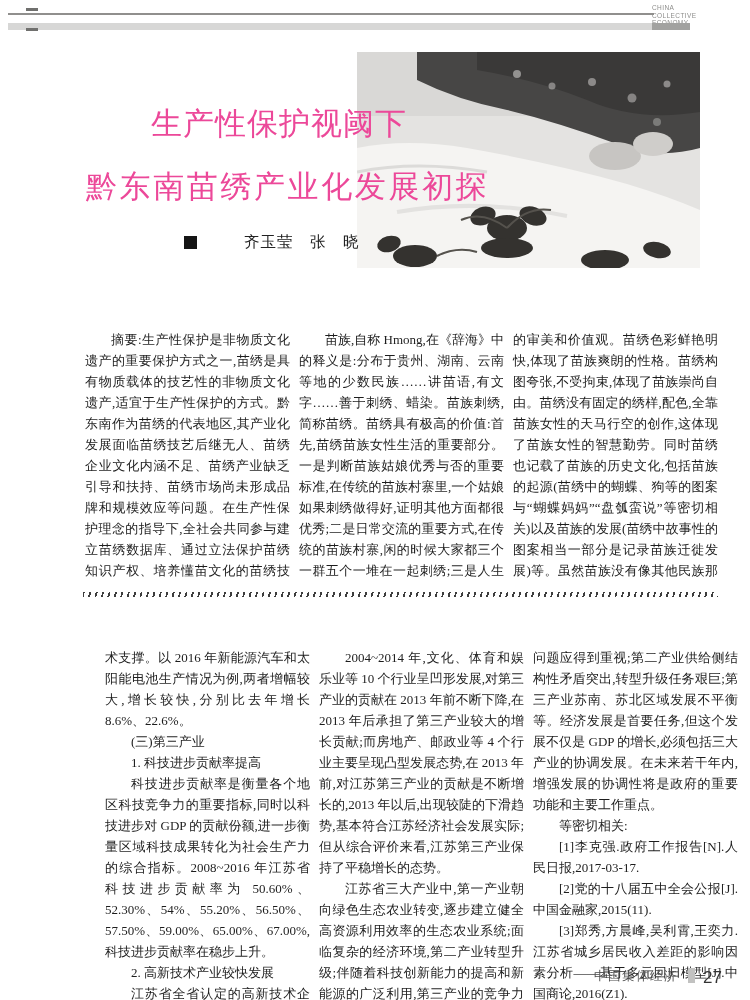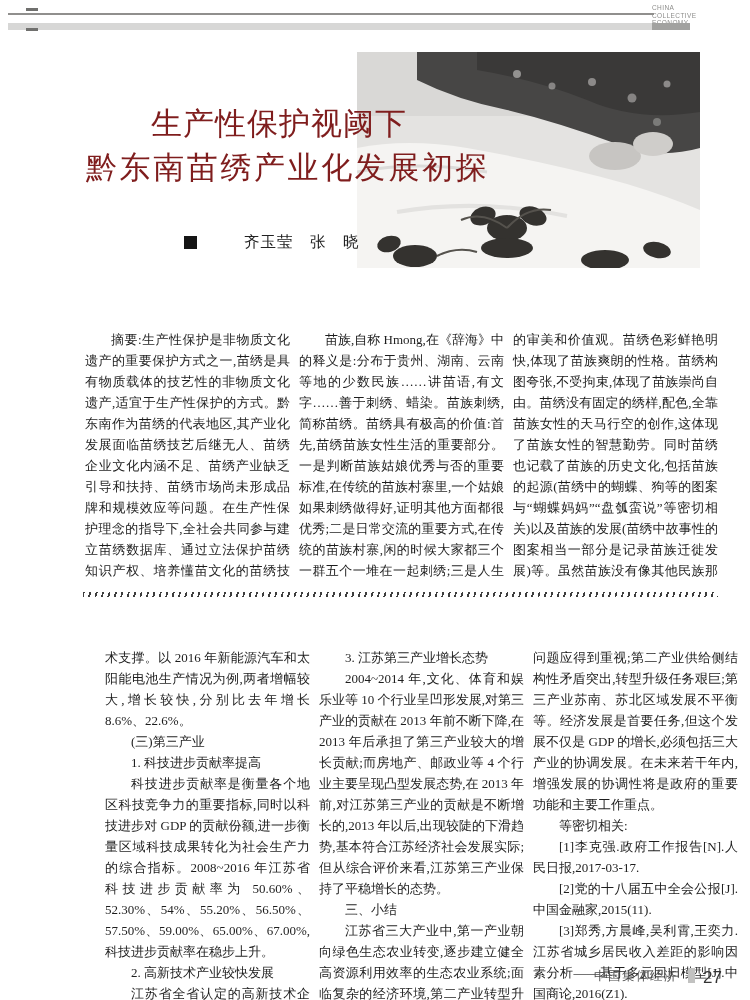--- a/index.html
+++ b/index.html
@@ -19,23 +19,23 @@
           font-size:6.5px; line-height:7.6px; color:#8d8d8b; letter-spacing:.4px; }
   .gray-bar { left:8px; top:23px; width:682px; height:7px;
           background:linear-gradient(90deg,#d7d7d6 0,#d7d7d6 644px,#a2a2a0 644px,#a2a2a0 100%); }
   .mark { left:26px; width:12px; height:3px; background:#70706e; }
   .mark.m1 { top:8px; } .mark.m2 { top:28px; }
 
   
   .photo { left:357px; top:52px; width:343px; height:216px; overflow:hidden; }
 
   
-  .title { color:#7f1d1d; font-weight:400; white-space:nowrap; }
+  .title { color:#ec4899; font-weight:400; white-space:nowrap; }
   .title1 { left:151px; top:103px; font-size:31px; letter-spacing:1px; }
-  .title2 { left:86px;  top:147px; font-size:31px; letter-spacing:2.6px; }
+  .title2 { left:86px;  top:166px; font-size:31px; letter-spacing:2.6px; }
 
   
   .authors { left:184px; top:232px; display:flex; align-items:center;gap:32px; }
   .authors .sq { display:inline-block; width:13px; height:13px; background:#151515; margin-right:15px; }
   .authors .names { font-size:15.5px; letter-spacing:1px; color:#222; }
 
   
   .cols { left:85px; width:633px; display:flex; gap:9px; overflow:hidden; }
   .cols.upper { top:329px; height:253px; }
   .cols.lower { top:647px; height:374px;margin-left:20px; }
@@ -131,23 +131,21 @@
 <div class="abs cols lower">
   <div class="col">
     <p>术支撑。以 2016 年新能源汽车和太阳能电池生产情况为例,两者增幅较大,增长较快,分别比去年增长 8.6%、22.6%。</p>
     <p class="ind">(三)第三产业</p>
     <p class="ind">1. 科技进步贡献率提高</p>
     <p class="ind">科技进步贡献率是衡量各个地区科技竞争力的重要指标,同时以科技进步对 GDP 的贡献份额,进一步衡量区域科技成果转化为社会生产力的综合指标。2008~2016 年江苏省科技进步贡献率为 50.60%、52.30%、54%、55.20%、56.50%、57.50%、59.00%、65.00%、67.00%,科技进步贡献率在稳步上升。</p>
     <p class="ind">2. 高新技术产业较快发展</p>
     <p class="ind">江苏省全省认定的高新技术企业已超过 10000 个,已建国家级高新技术特色产业基地 100 多个,相关科技人员、两院院士、省部级科技研发部门 150 多家,国家重点实验室与省级研究中心、工作站、重点实验室、科技中心。</p>
   </div>
   <div class="col">
-    <p class="ind">3. 江苏第三产业增长态势</p>
     <p class="ind">2004~2014 年,文化、体育和娱乐业等 10 个行业呈凹形发展,对第三产业的贡献在 2013 年前不断下降,在 2013 年后承担了第三产业较大的增长贡献;而房地产、邮政业等 4 个行业主要呈现凸型发展态势,在 2013 年前,对江苏第三产业的贡献是不断增长的,2013 年以后,出现较陡的下滑趋势,基本符合江苏经济社会发展实际;但从综合评价来看,江苏第三产业保持了平稳增长的态势。</p>
-    <p class="ind">三、小结</p>
     <p class="ind">江苏省三大产业中,第一产业朝向绿色生态农业转变,逐步建立健全高资源利用效率的生态农业系统;面临复杂的经济环境,第二产业转型升级;伴随着科技创新能力的提高和新能源的广泛利用,第三产业的竞争力明显增强。形势虽然乐观,但仍存在许多问题和挑战。第一产业上生产力发展水平仍能进一步提高,产品质量</p>
   </div>
   <div class="col">
     <p>问题应得到重视;第二产业供给侧结构性矛盾突出,转型升级任务艰巨;第三产业苏南、苏北区域发展不平衡等。经济发展是首要任务,但这个发展不仅是 GDP 的增长,必须包括三大产业的协调发展。在未来若干年内,增强发展的协调性将是政府的重要功能和主要工作重点。</p>
     <p class="ind">等密切相关:</p>
     <p class="ind">[1]李克强.政府工作报告[N].人民日报,2017-03-17.</p>
     <p class="ind">[2]党的十八届五中全会公报[J].中国金融家,2015(11).</p>
     <p class="ind">[3]郑秀,方晨峰,吴利霄,王奕力.江苏省城乡居民收入差距的影响因素分析——基于多元回归模型[J].中国商论,2016(Z1).</p>
     <p class="ind">[4]尹敬东,代秀梅.单位 GDP 能源消耗与产业结构特征——来自江苏的证据[J].产业经济研究,2009(05).</p>
 

